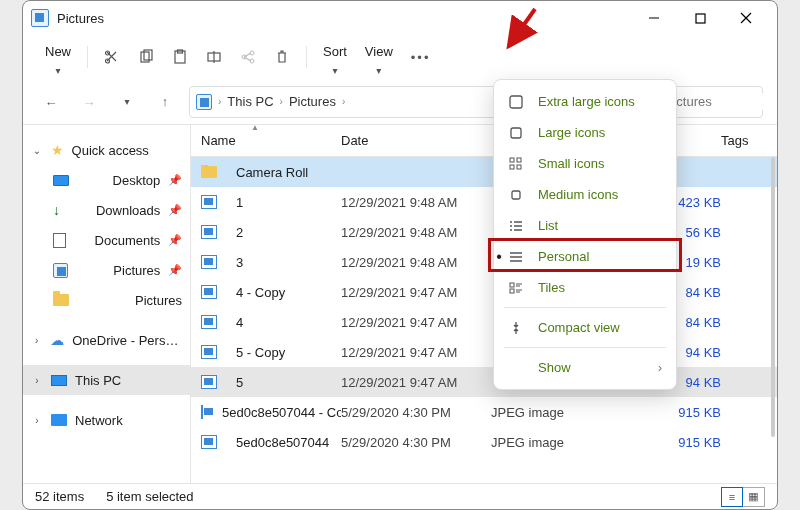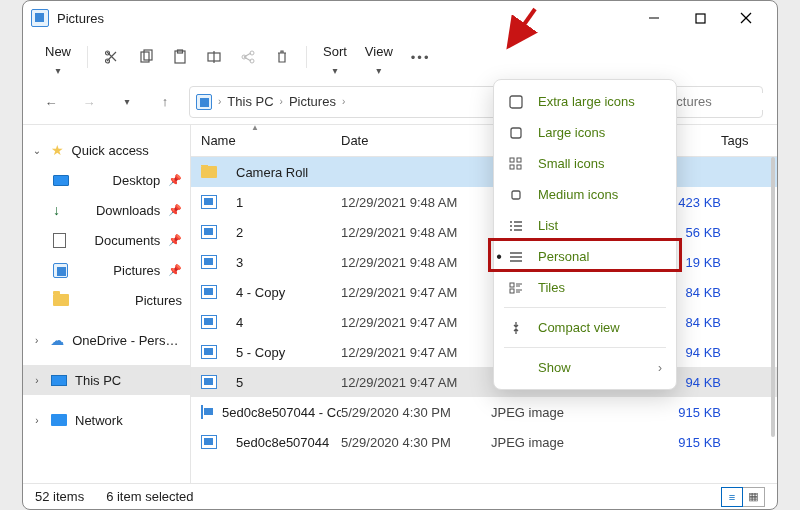--- a/index.html
+++ b/index.html
@@ -409,21 +409,21 @@
             <span class="cell date">5/29/2020 4:30 PM</span>
             <span class="cell type">JPEG image</span>
             <span class="cell size">915 KB</span>
           </div>
         </div>
     </div>
   </div>
 
   <div class="status">
     <span>52 items</span>
-    <span>6 item selected</span>
+    <span>5 item selected</span>
     <div class="layoutbtns">
       <div class="lb active">≡</div>
       <div class="lb">▦</div>
     </div>
   </div>
 
   <div id="view-menu" class="menu">
       <div class="mi">
         <span class="mico">
           <svg width="16" height="16">

